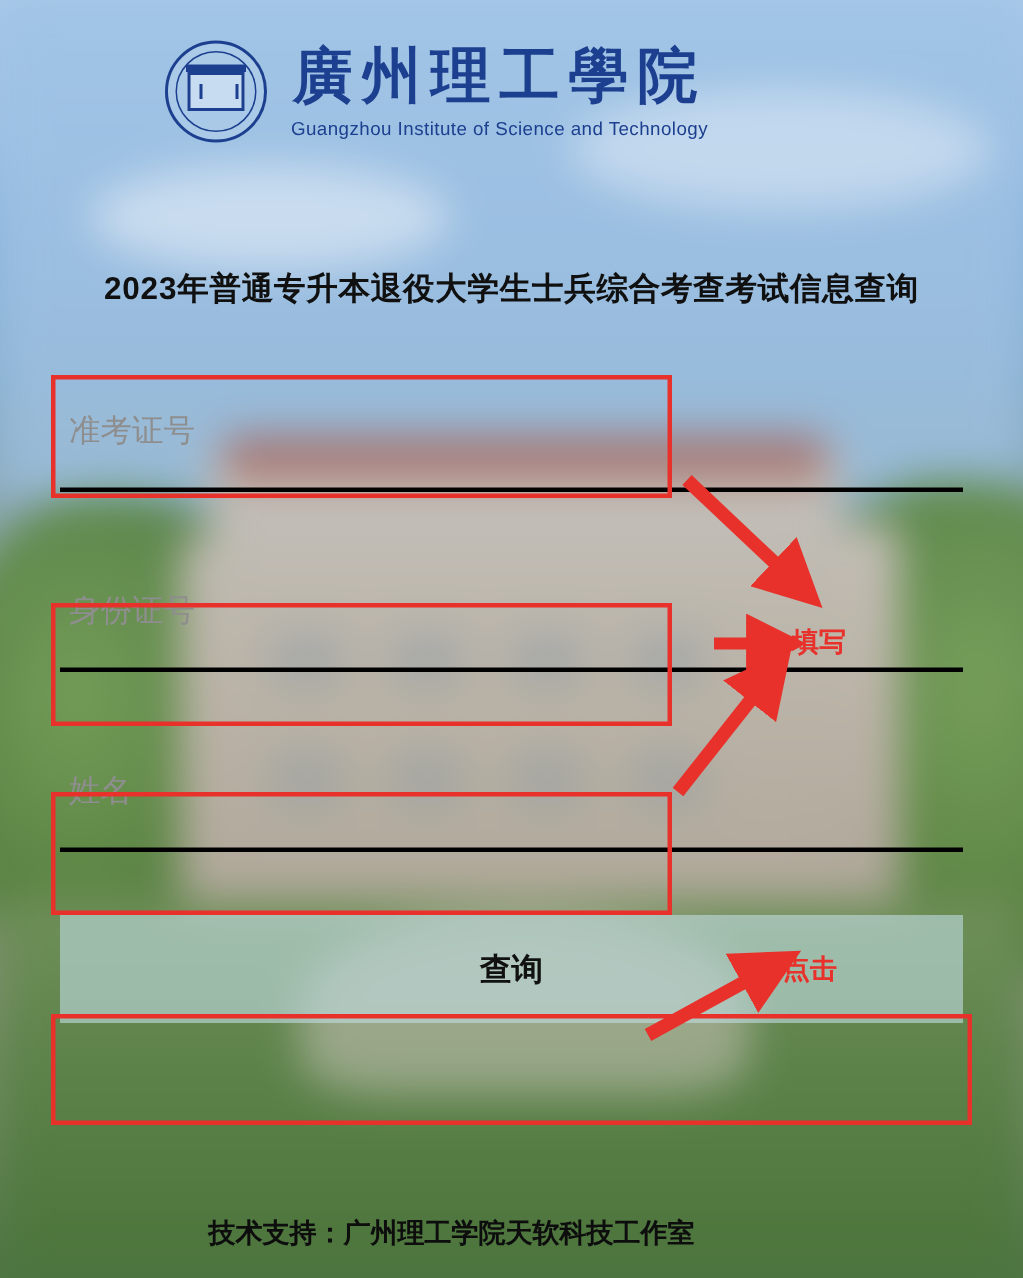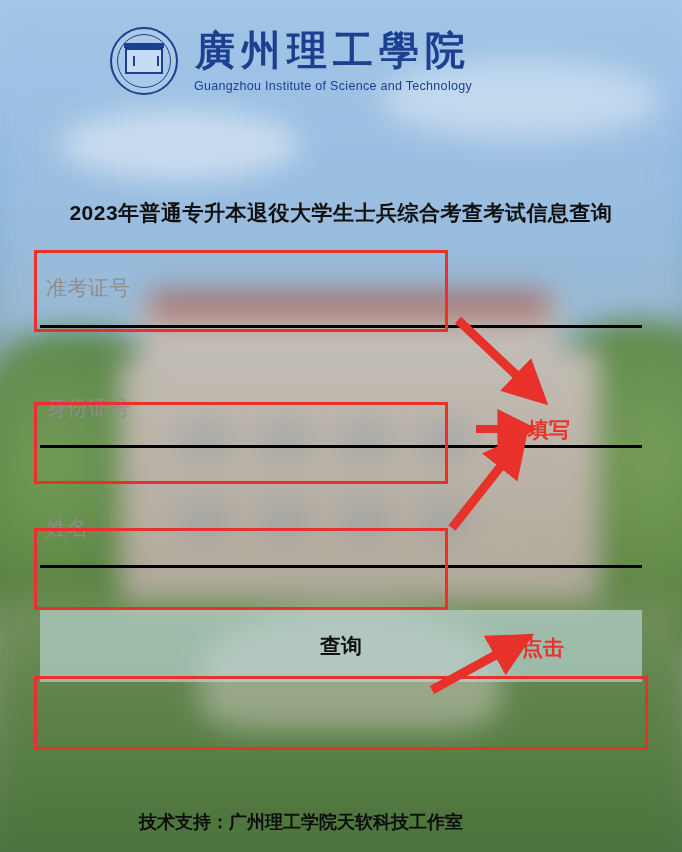--- a/index.html
+++ b/index.html
@@ -166,21 +166,20 @@
   
   #page-title {
     position: absolute;
     left: 0; top: 178px; width: 682px;
     text-align: center;
     font-size: 21px;
     font-weight: bold;
     color: #101010;
     letter-spacing: 0.5px;
     white-space: nowrap;
-    margin-top: 21px;
   }
 
   
   #form {
     position: absolute;
     left: 40px; top: 250px;
     width: 602px;
   }
   .field {
     position: relative;
@@ -239,21 +238,21 @@
     pointer-events: none;
   }
   .anno-box {
     position: absolute;
     border: 3px solid #e8312a;
     box-sizing: border-box;
   }
   .anno-label {
     position: absolute;
     color: #e8312a;
-    font-size: 21px;
+    font-size: 18px;
     font-weight: bold;
     white-space: nowrap;
   }
   #anno-svg {
     position: absolute;
     left: 0; top: 0;
   }
 </style>
 </head>
 <body>

